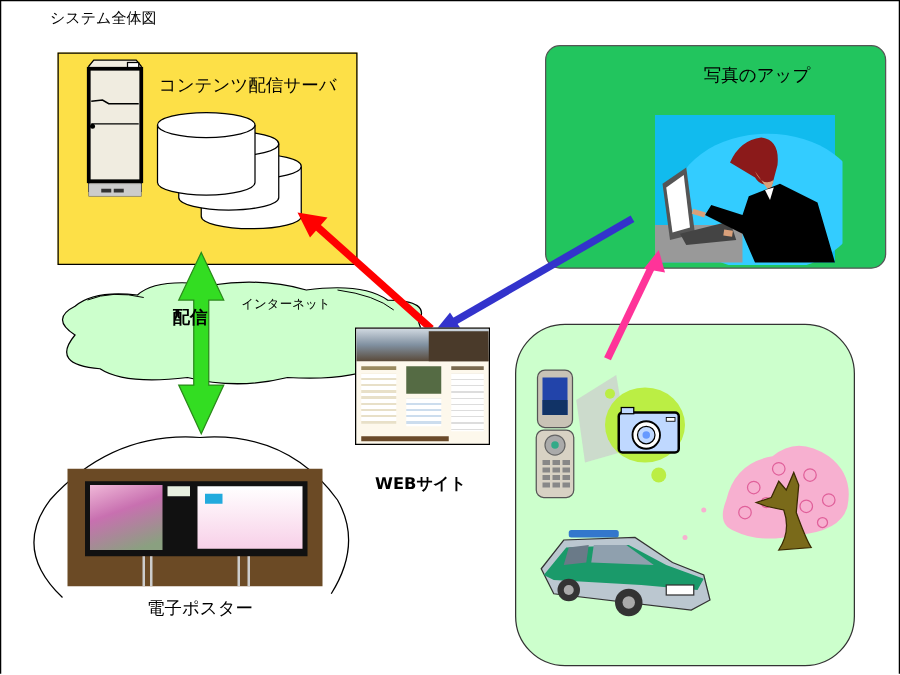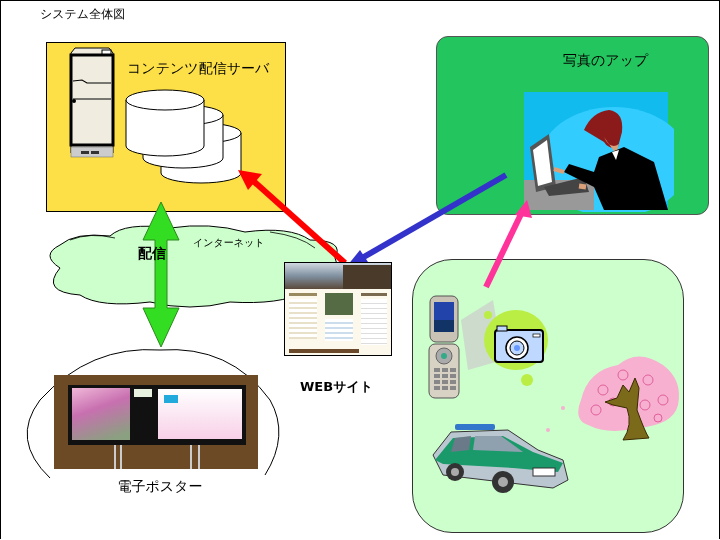--- a/index.html
+++ b/index.html
@@ -202,15 +202,15 @@
   <div style="position:absolute;left:14px;top:10px;width:178px;height:60px;background:#111;"></div>
   <div style="position:absolute;left:18px;top:13px;width:58px;height:52px;background:linear-gradient(160deg,#f0b8d8,#c870b0 40%,#8aa080 90%);"></div>
   <div style="position:absolute;left:80px;top:14px;width:18px;height:8px;background:#e8f0e0;"></div>
   <div style="position:absolute;left:104px;top:14px;width:84px;height:50px;background:linear-gradient(180deg,#fff,#f8d0e8);"></div>
   <div style="position:absolute;left:110px;top:20px;width:14px;height:8px;background:#22aadd;"></div>
   <div style="position:absolute;left:60px;top:70px;width:2px;height:24px;background:#ccc;"></div>
   <div style="position:absolute;left:66px;top:70px;width:2px;height:24px;background:#ccc;"></div>
   <div style="position:absolute;left:136px;top:70px;width:2px;height:24px;background:#ccc;"></div>
   <div style="position:absolute;left:144px;top:70px;width:2px;height:24px;background:#ccc;"></div>
 </div>
-<div class="label" style="left:0;width:320px;text-align:center;top:478px;font-size:14px;line-height:18px;font-family:Liberation Serif, serif;">
+<div class="label" style="left:0;width:320px;text-align:center;top:478px;font-size:14px;line-height:18px;">
   <div>電子ポスター</div>
 </div>
 
 </body></html>

